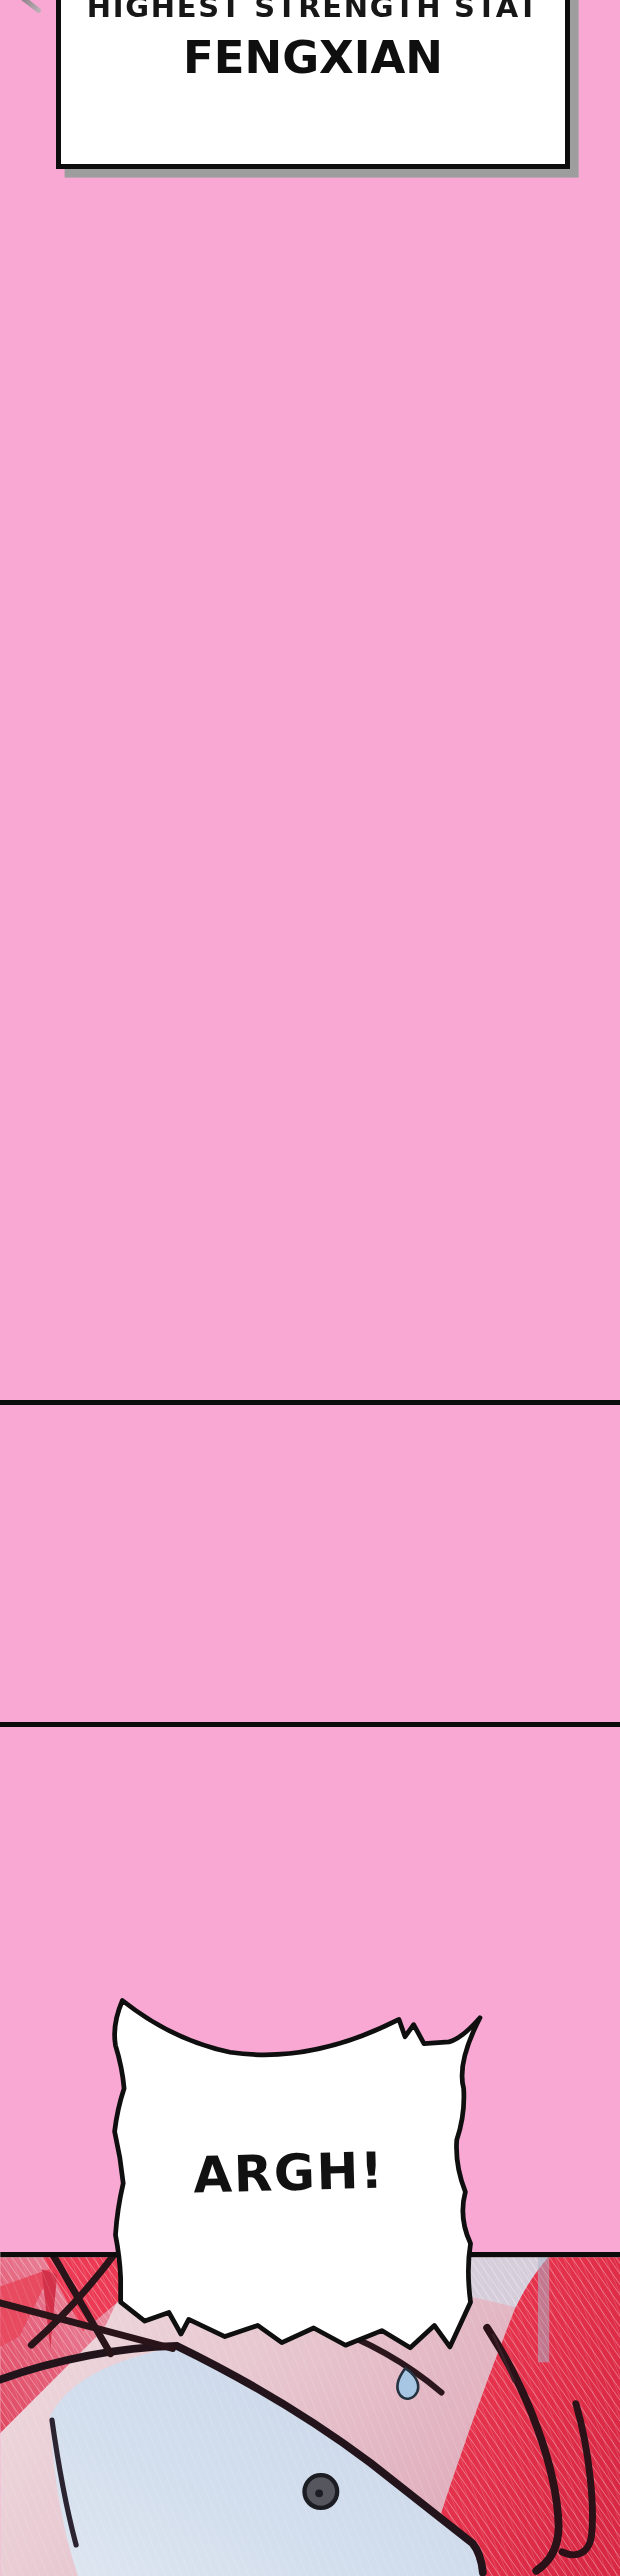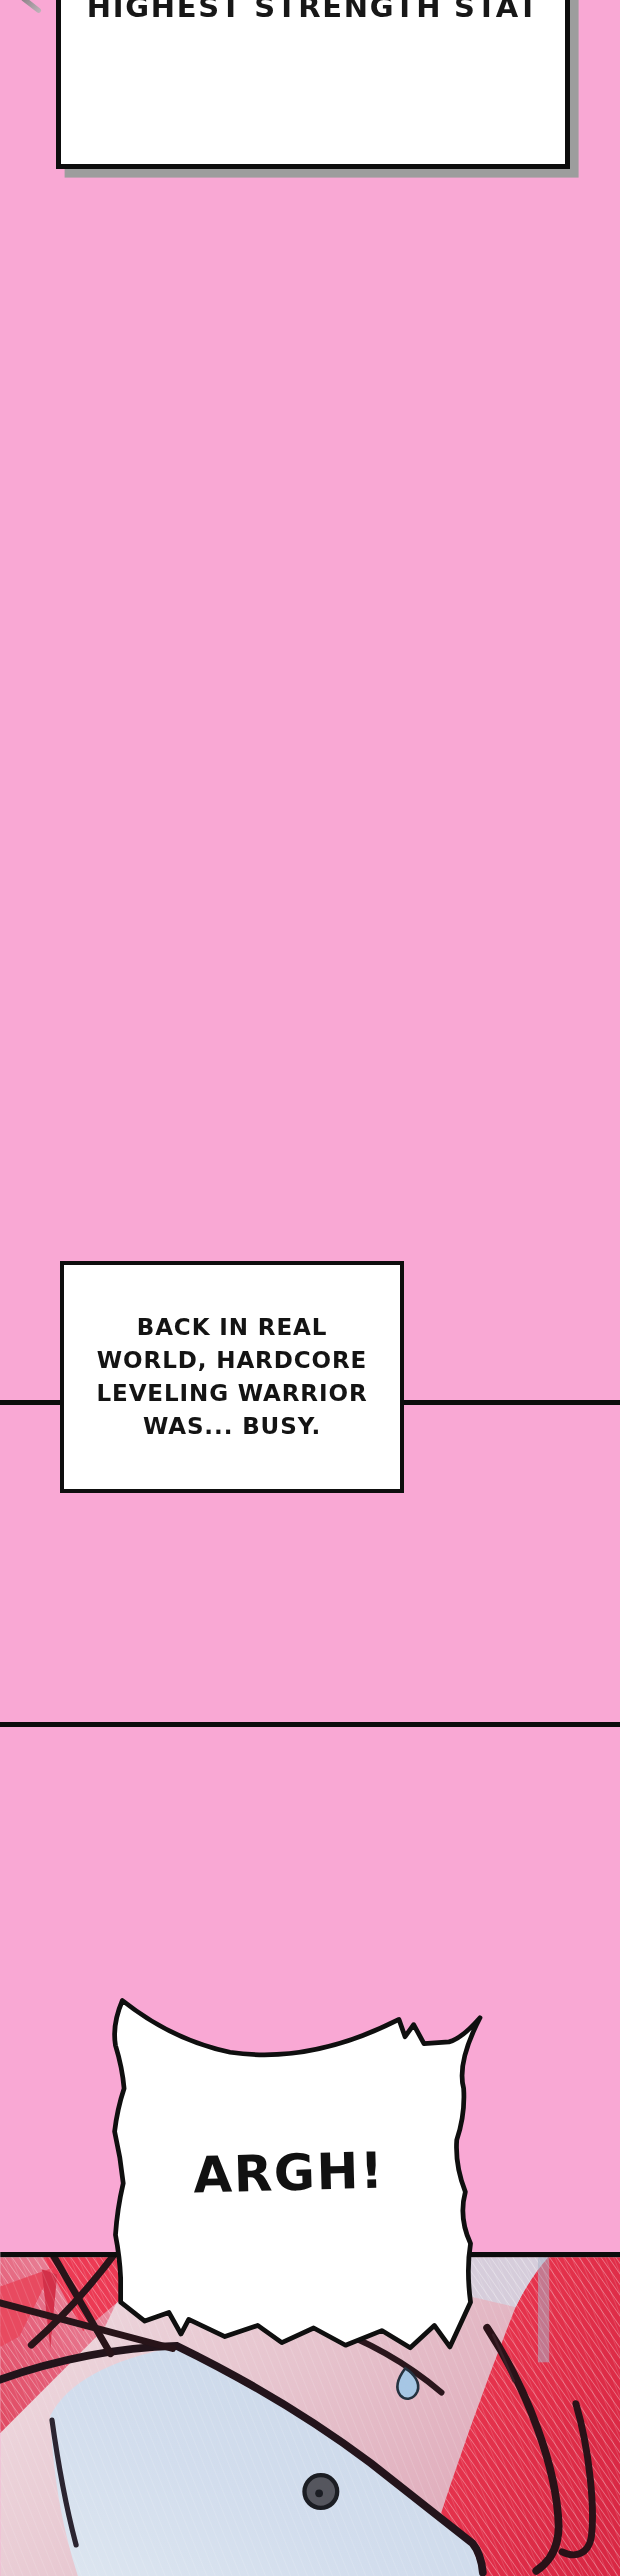--- a/index.html
+++ b/index.html
@@ -31,31 +31,26 @@
 </style>
 </head>
 <body>
 
 <div id="page">
 
   <div id="brush-mark" class="abs"></div>
 
   <div id="caption-top" class="abs">
     <div class="l1">HIGHEST STRENGTH STAT</div>
+    <div class="l2">FENGXIAN</div>
   </div>
 
   <div id="rule-1" class="rule abs"></div>
   <div id="rule-2" class="rule abs"></div>
 
-  <div id="narration" class="abs">
-    <div class="nl">BACK IN REAL</div>
-    <div class="nl">WORLD, HARDCORE</div>
-    <div class="nl">LEVELING WARRIOR</div>
-    <div class="nl">WAS... BUSY.</div>
-  </div>
 
   <div id="art-panel" class="abs">
     <svg width="621" height="324" viewBox="0 0 720 376">
       <defs>
         <linearGradient id="gPink" x1="0" y1="0" x2="1" y2="0.4">
           <stop offset="0" stop-color="#efdde2"></stop>
             <stop offset="0.55" stop-color="#e6c3cd"></stop>
           <stop offset="1" stop-color="#dfa8b8"></stop>
         </linearGradient>
         <linearGradient id="gRedR" x1="0" y1="0" x2="1" y2="0.7">

